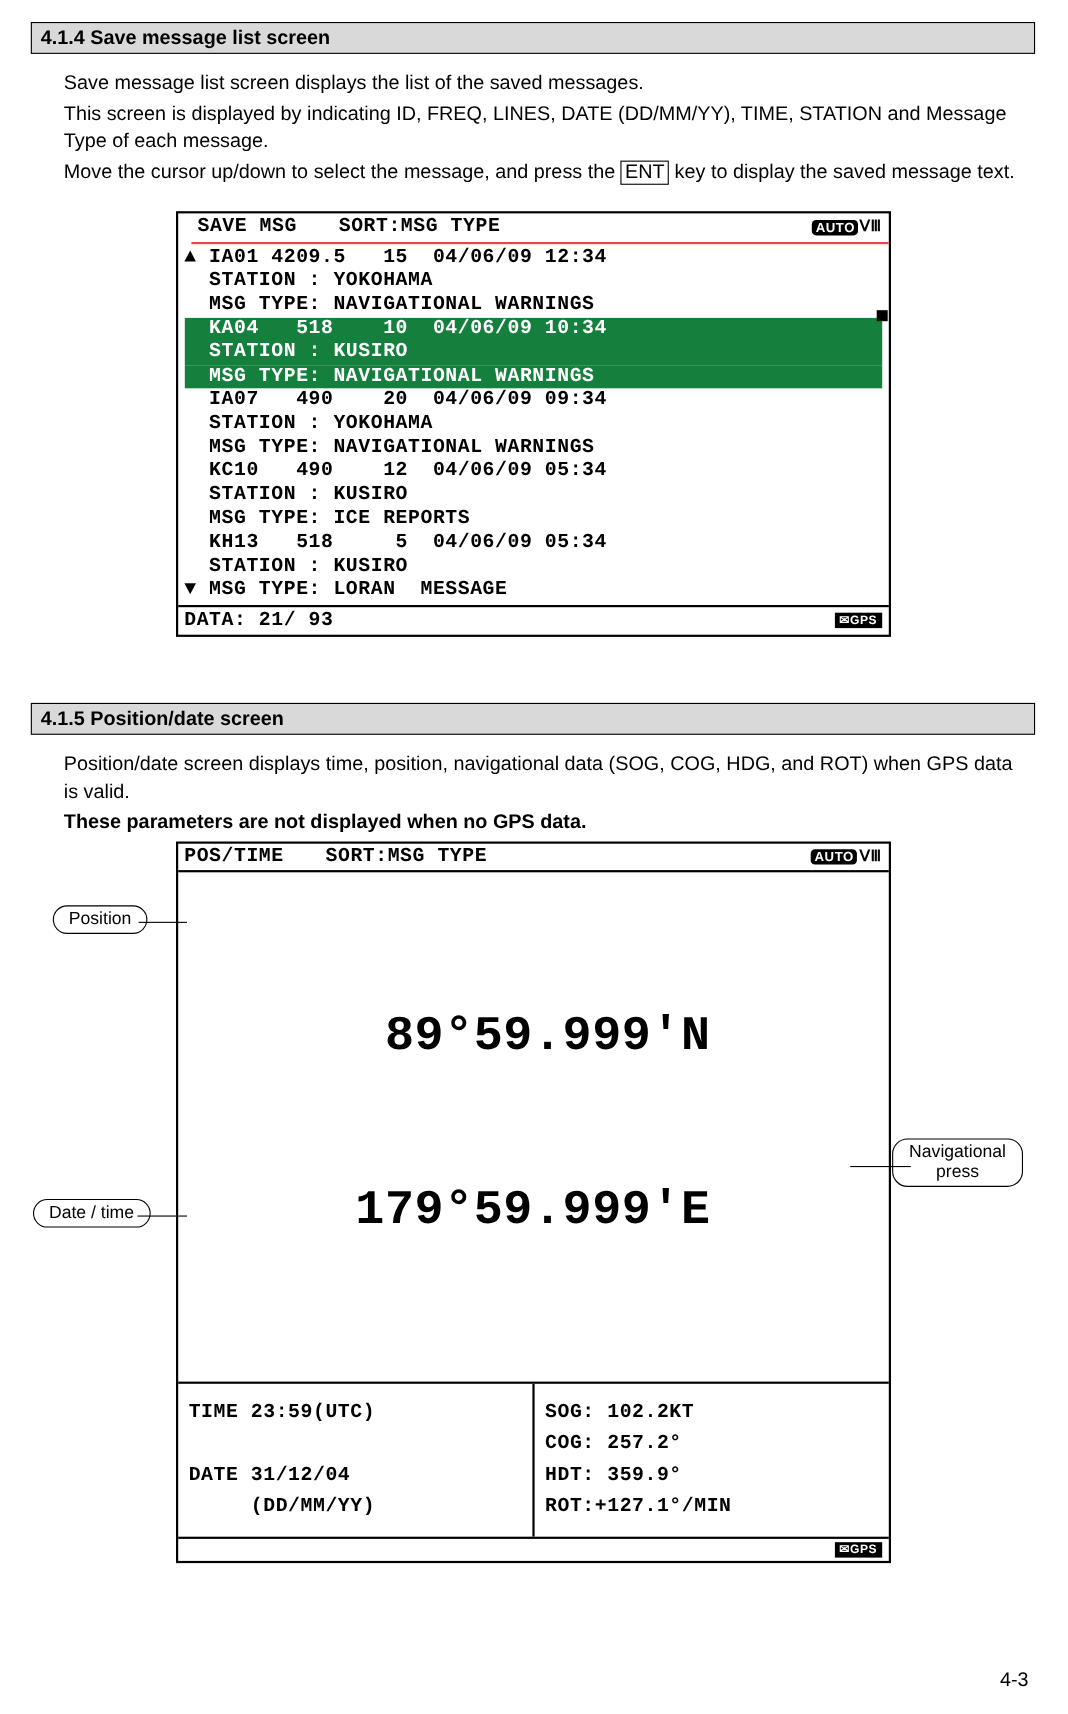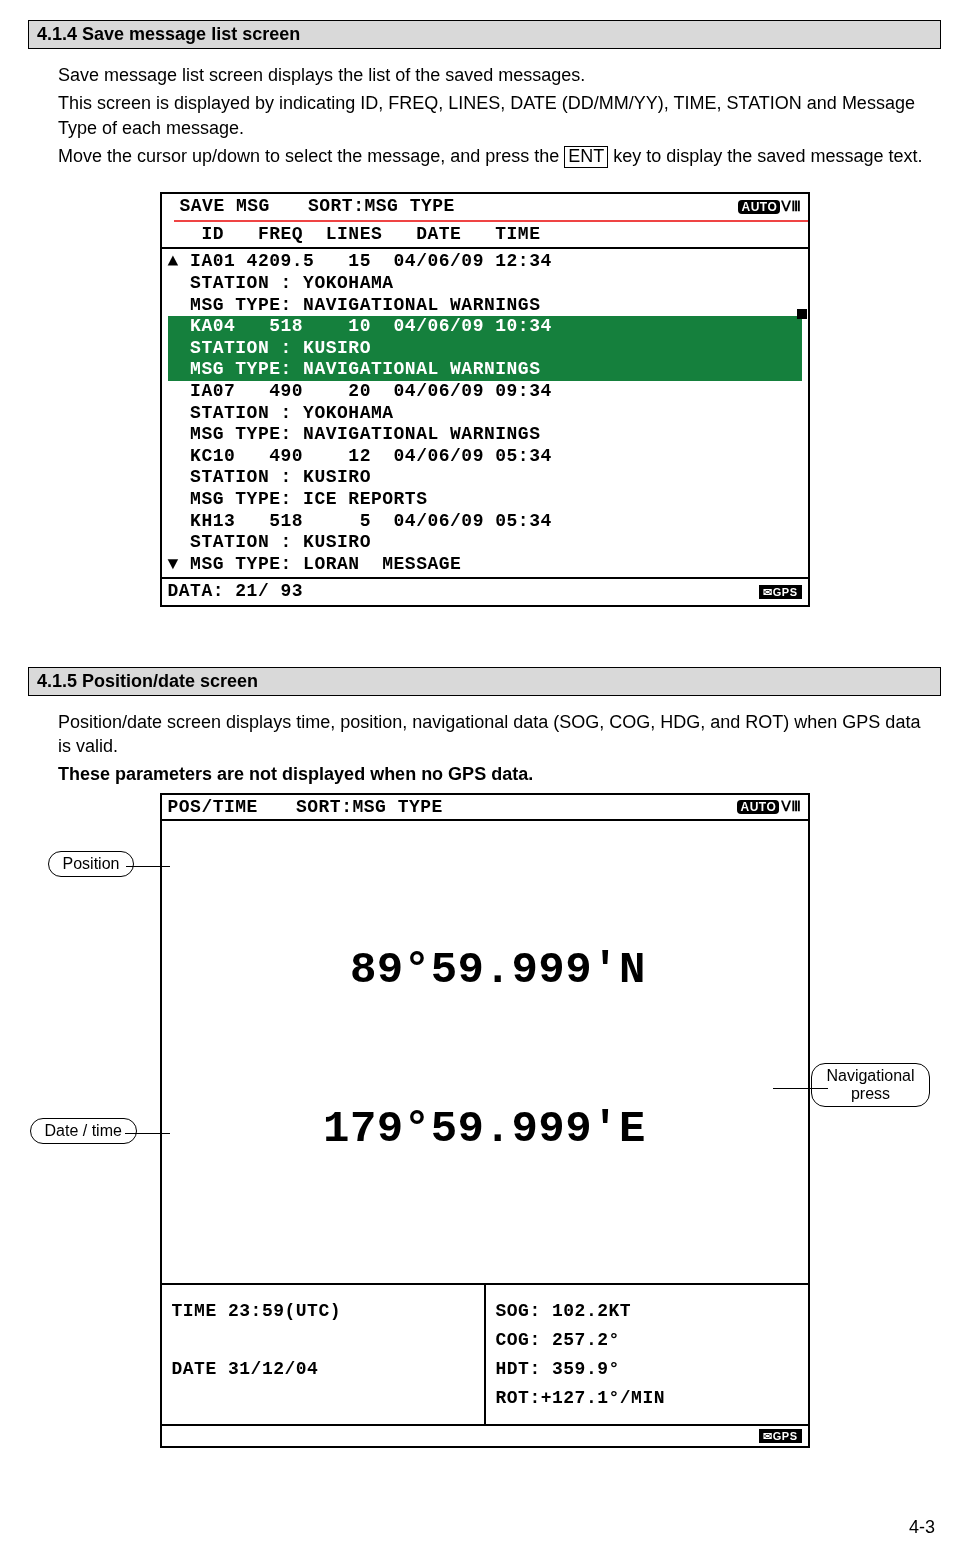--- a/index.html
+++ b/index.html
@@ -53,23 +53,20 @@
 
   <div class="screen">
     <div class="header-row">
       <span>SAVE MSG</span>
       <span style="flex:0 0 38px;"></span>
       <span>SORT:MSG TYPE</span>
       <span style="flex:1"></span>
       <span class="auto-badge">AUTO</span>
       <span style="font-size:14px;margin-left:1px;">ⅤⅢ</span>
     </div>
-    <div class="sub-header-row">
-      <span class="row">   ID   FREQ  LINES   DATE   TIME</span>
-    </div>
     <div class="body screen-body-wrap" id="screen1-body">
     <div class="row">▲ IA01 4209.5   15  04/06/09 12:34</div>
         <div class="row">  STATION : YOKOHAMA</div>
         <div class="row">  MSG TYPE: NAVIGATIONAL WARNINGS</div>
         <div class="row sel">  KA04   518    10  04/06/09 10:34</div>
         <div class="row sel">  STATION : KUSIRO</div>
         <div class="row sel">  MSG TYPE: NAVIGATIONAL WARNINGS</div>
         <div class="row">  IA07   490    20  04/06/09 09:34</div>
         <div class="row">  STATION : YOKOHAMA</div>
         <div class="row">  MSG TYPE: NAVIGATIONAL WARNINGS</div>
@@ -116,20 +113,21 @@
       </div>
       <div class="pos-big">
         <div> 89°59.999'N</div>
         <div>179°59.999'E</div>
       </div>
       <div class="data-table">
         <div class="col">
           <div class="data-row">TIME 23:59(UTC)</div>
           <div class="data-row">&nbsp;</div>
           <div class="data-row">DATE 31/12/04</div>
+          <div class="data-row">     (DD/MM/YY)</div>
         </div>
         <div class="col">
           <div class="data-row">SOG: 102.2KT</div>
           <div class="data-row">COG: 257.2°</div>
           <div class="data-row">HDT: 359.9°</div>
           <div class="data-row">ROT:+127.1°/MIN</div>
         </div>
       </div>
       <div class="footer2">
         <span class="inv-badge">✉GPS</span>

